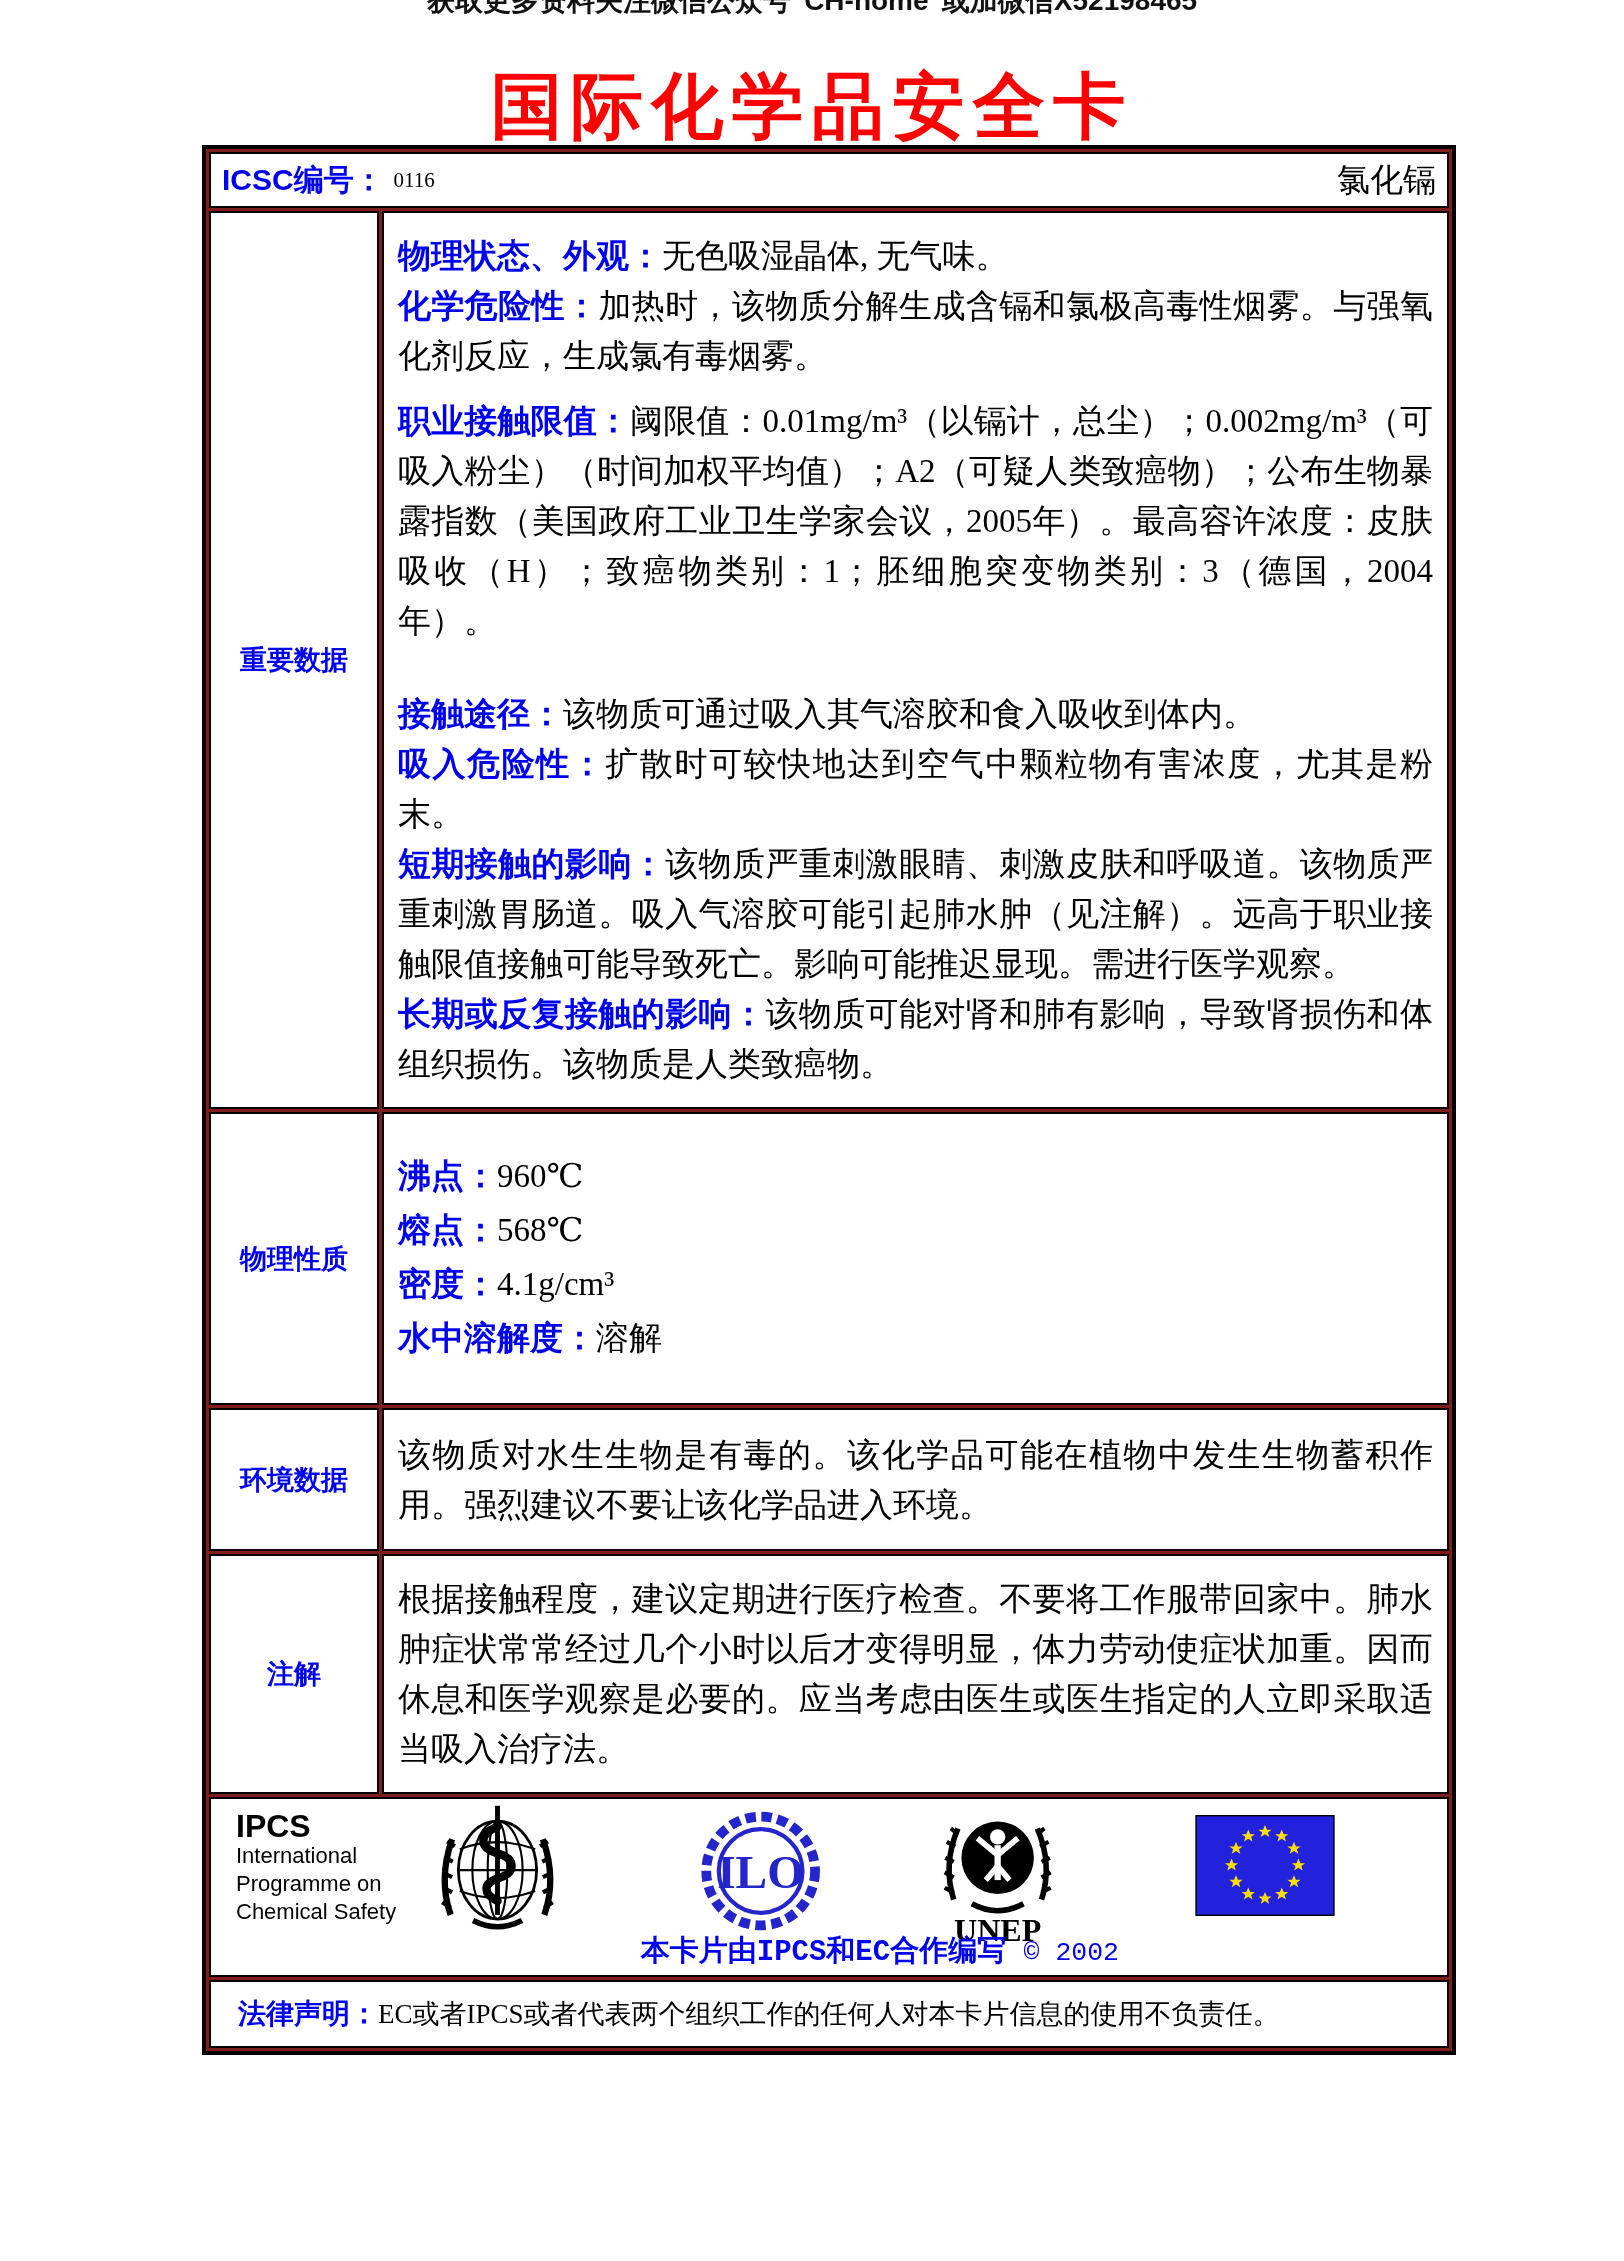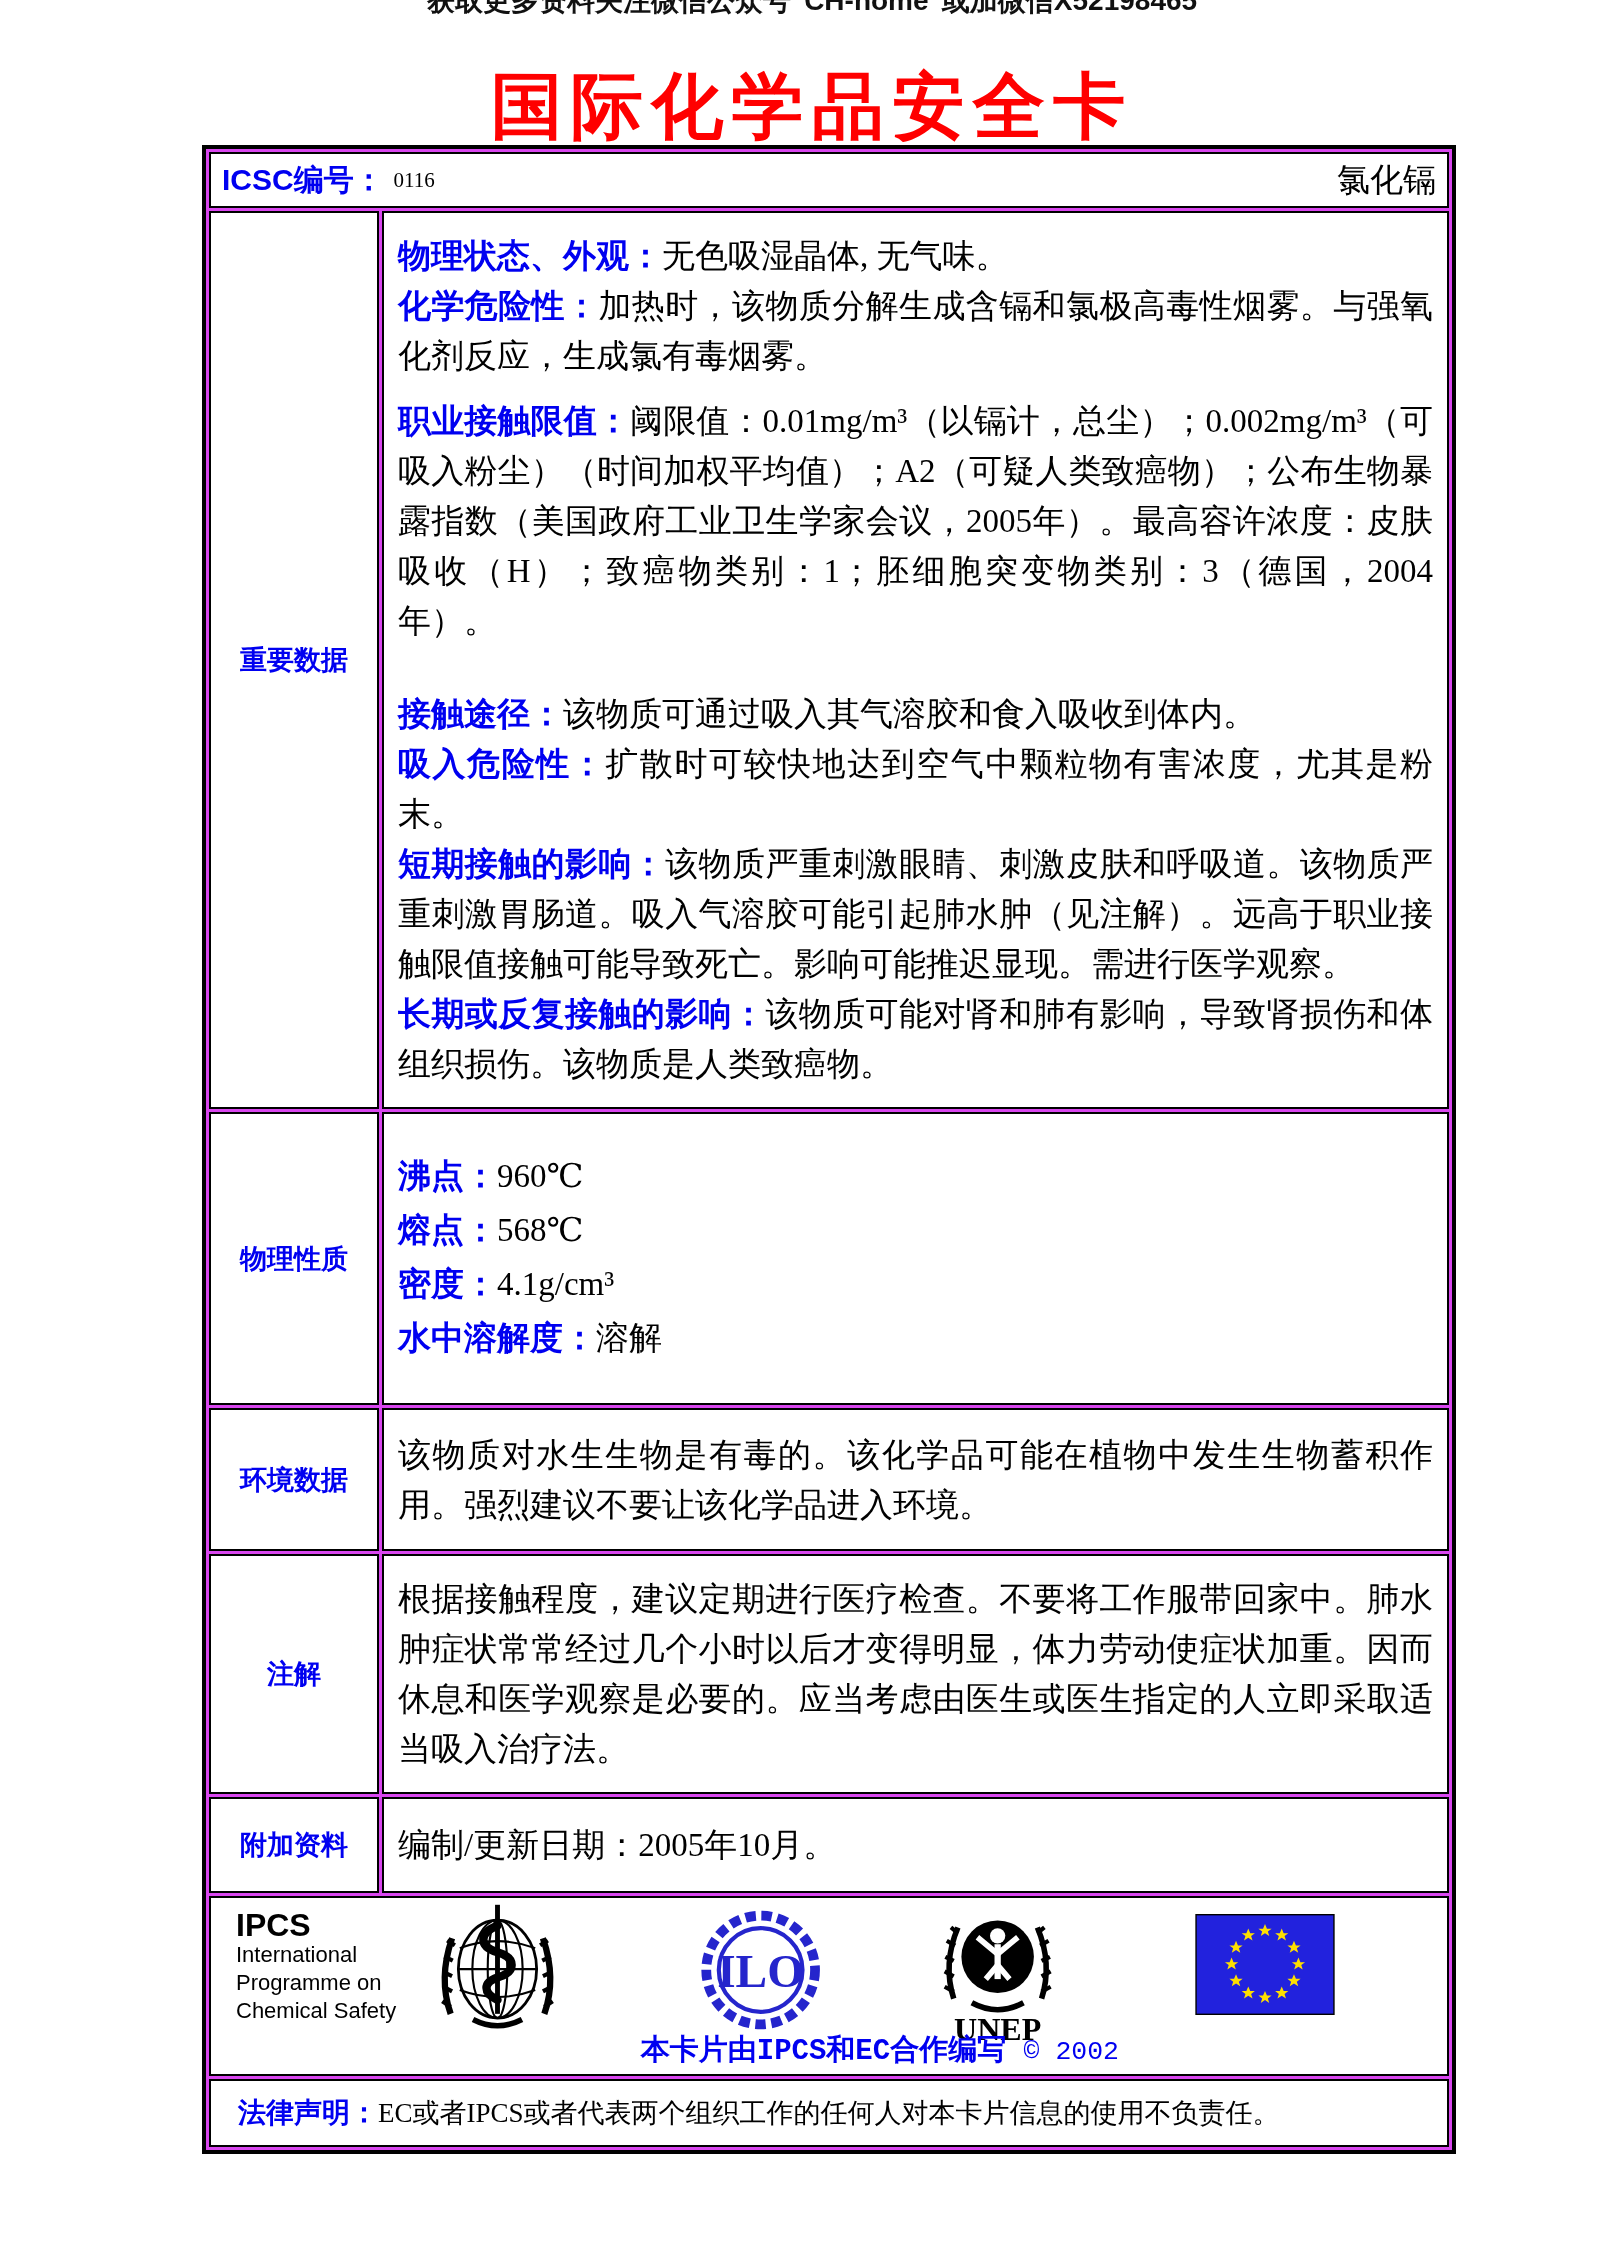--- a/index.html
+++ b/index.html
@@ -13,21 +13,21 @@
     font-family:"Liberation Sans","DejaVu Sans",sans-serif;
     font-weight:bold;font-size:28px;color:#111;white-space:nowrap;
   }
   .page-title{
     position:absolute;top:59px;left:0;width:100%;margin:0;text-align:center;
     font-family:"Liberation Serif","DejaVu Serif",serif;
     font-weight:bold;font-size:72px;letter-spacing:8.4px;color:#ff0000;
   }
   table.card{
     position:absolute;top:145px;left:202px;width:1254px;
-    border-collapse:separate;border-spacing:3.5px;border:4.9px solid #000;background:#d946ef;
+    border-collapse:separate;border-spacing:3.5px;border:4.9px solid #000;background:#7f1d1d;
     table-layout:fixed;
   }
   table.card td{border:2.1px solid #000;vertical-align:middle;background:#fff;}
   col.lblcol{width:170px;}
   .seclbl{
     text-align:center;color:#0000f0;
     font-family:"Liberation Sans","DejaVu Sans",sans-serif;
     font-weight:bold;font-size:27px;
   }
   
@@ -140,26 +140,20 @@
     </td>
   </tr>
 
   <tr>
     <td class="seclbl">注解</td>
     <td class="content notes">
       <p>根据接触程度，建议定期进行医疗检查。不要将工作服带回家中。肺水肿症状常常经过几个小时以后才变得明显，体力劳动使症状加重。因而休息和医学观察是必要的。应当考虑由医生或医生指定的人立即采取适当吸入治疗法。</p>
     </td>
   </tr>
 
-  <tr>
-    <td class="seclbl">附加资料</td>
-    <td class="content addl">
-      <p>编制/更新日期：2005年10月。</p>
-    </td>
-  </tr>
 
   <tr>
     <td colspan="2" class="logos-cell">
       <div class="ipcs-block">
         <div class="ipcs-abbr">IPCS</div>
         <div class="ipcs-line">International</div>
         <div class="ipcs-line">Programme on</div>
         <div class="ipcs-line">Chemical Safety</div>
       </div>
 

